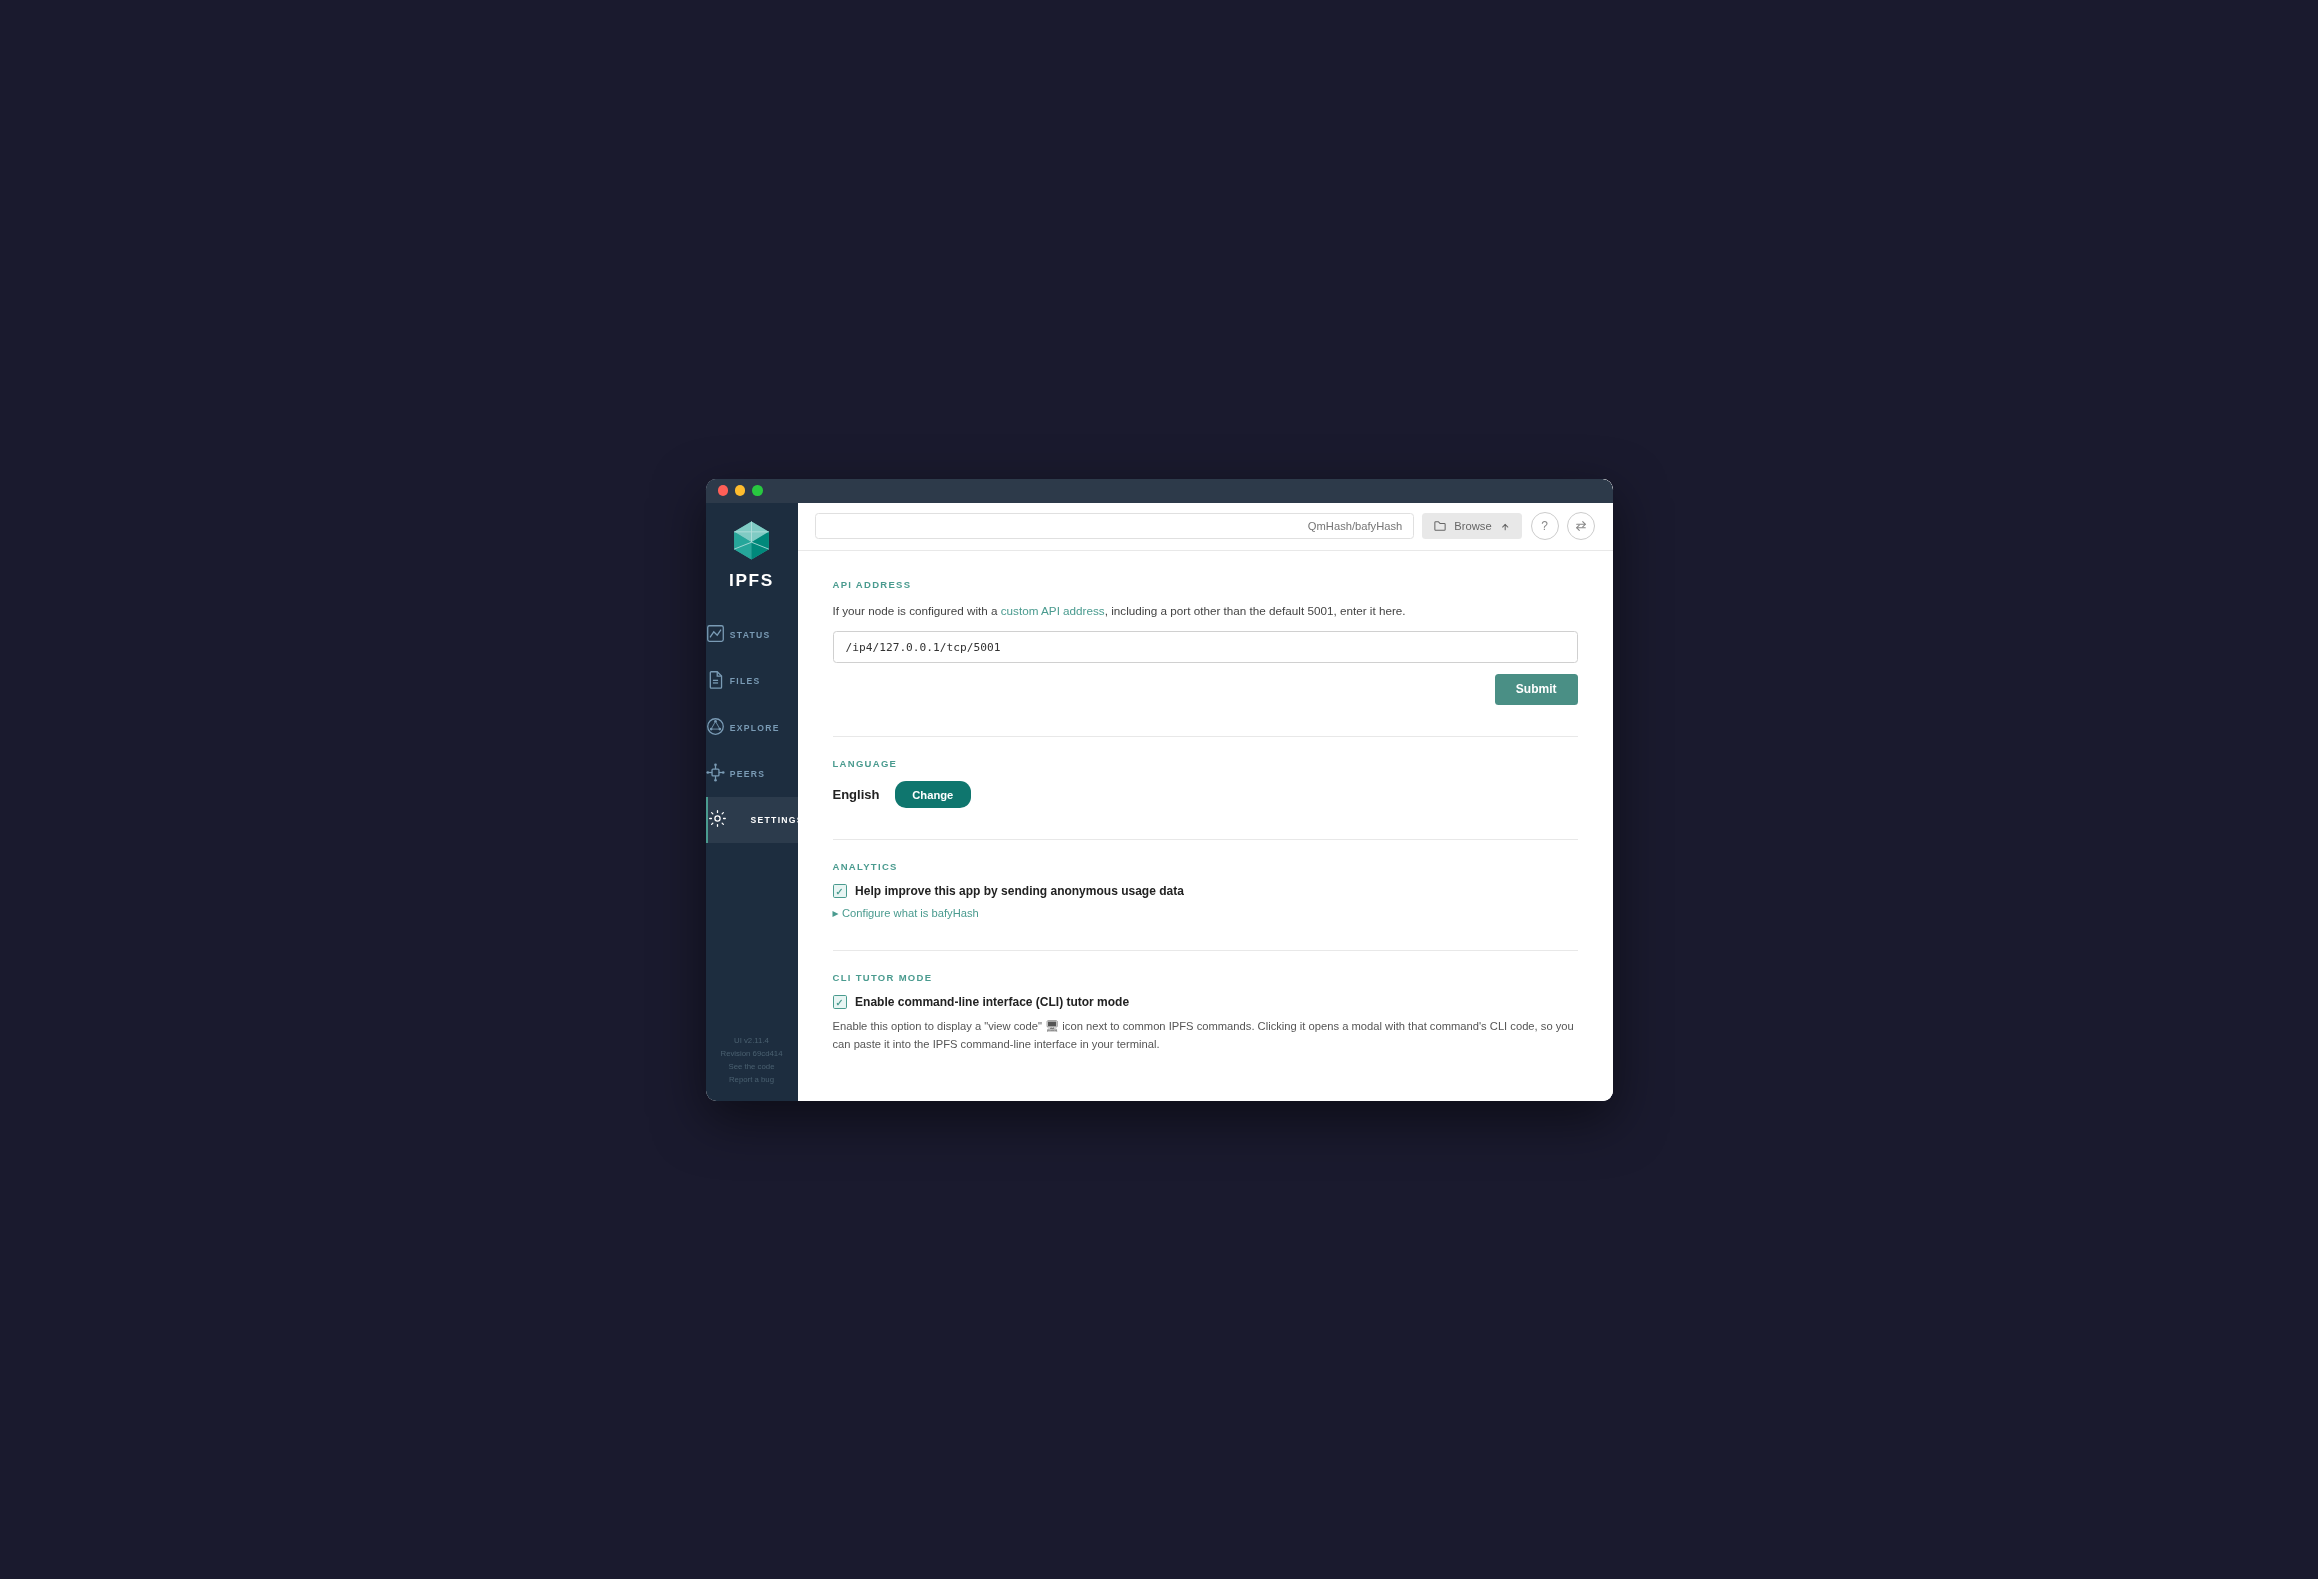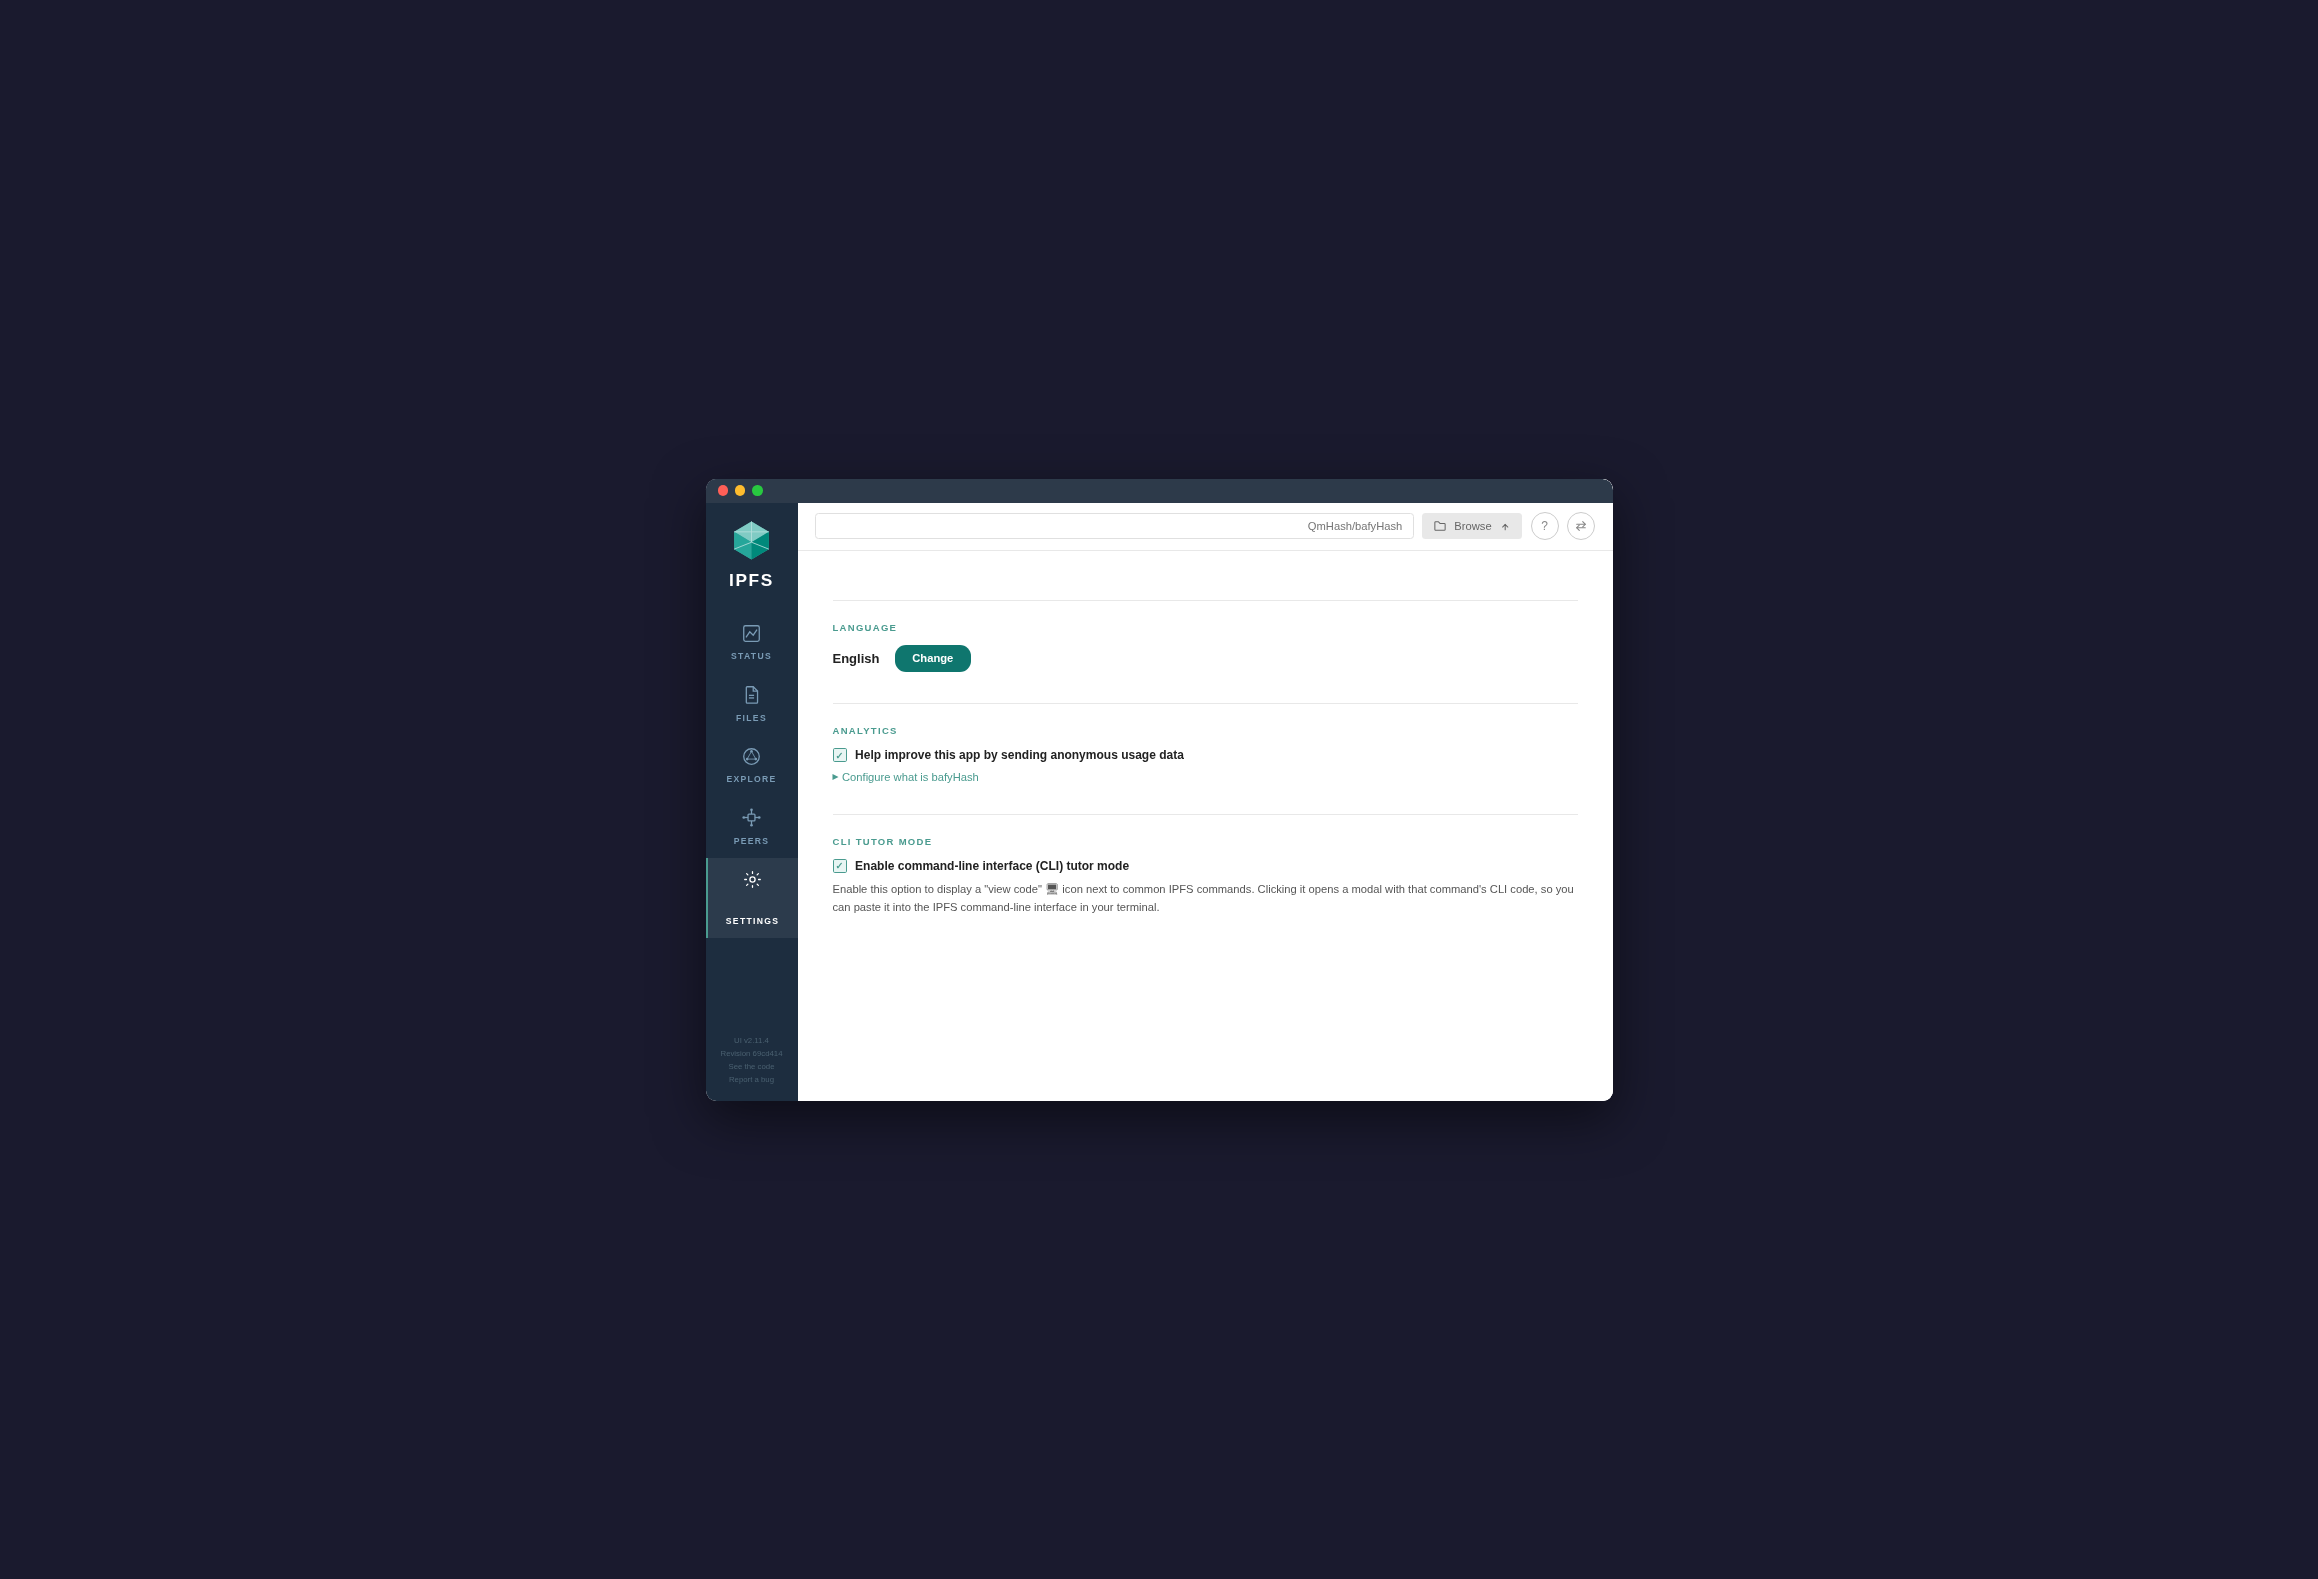--- a/index.html
+++ b/index.html
@@ -70,21 +70,21 @@
       margin-bottom: 7px;
     }
     .logo-text {
       color: #ffffff;
       font-size: 17.3px;
       font-weight: 700;
       letter-spacing: 1.7px;
     }
     .nav-item {
       display: flex;
-      flex-direction: column;
+      flex-direction: row;
       align-items: center;
       width: 100%;
       padding: 12px 0;
       cursor: pointer;
       color: #7a9bb5;
       font-size: 8.6px;
       font-weight: 600;
       letter-spacing: 1.3px;
       text-transform: uppercase;
       transition: color 0.2s;
@@ -426,20 +426,30 @@
             <path d="M2 5h10M2 9h10" stroke="#888" stroke-width="1.3" stroke-linecap="round"></path>
             <polyline points="9,2 12,5 9,8" stroke="#888" stroke-width="1.3" stroke-linecap="round" fill="none"></polyline>
             <polyline points="5,6 2,9 5,12" stroke="#888" stroke-width="1.3" stroke-linecap="round" fill="none"></polyline>
           </svg>
         </button>
       </div>
     </div>
 
     <div class="content">
 
+      <div class="section">
+        <div class="section-title">API ADDRESS</div>
+        <p class="section-desc">
+          <span>If your node is configured with a </span><a>custom API address</a><span>, including a port other than the default 5001, enter it here.</span>
+        </p>
+        <input class="api-input" type="text" value="/ip4/127.0.0.1/tcp/5001" style="">
+        <div class="clearfix">
+          <button class="submit-btn">Submit</button>
+        </div>
+      </div>
 
       <hr class="divider">
 
       <div class="section">
         <div class="section-title">LANGUAGE</div>
         <div class="language-row">
           <span class="lang-label">English</span>
           <button class="change-btn">Change</button>
         </div>
       </div>

